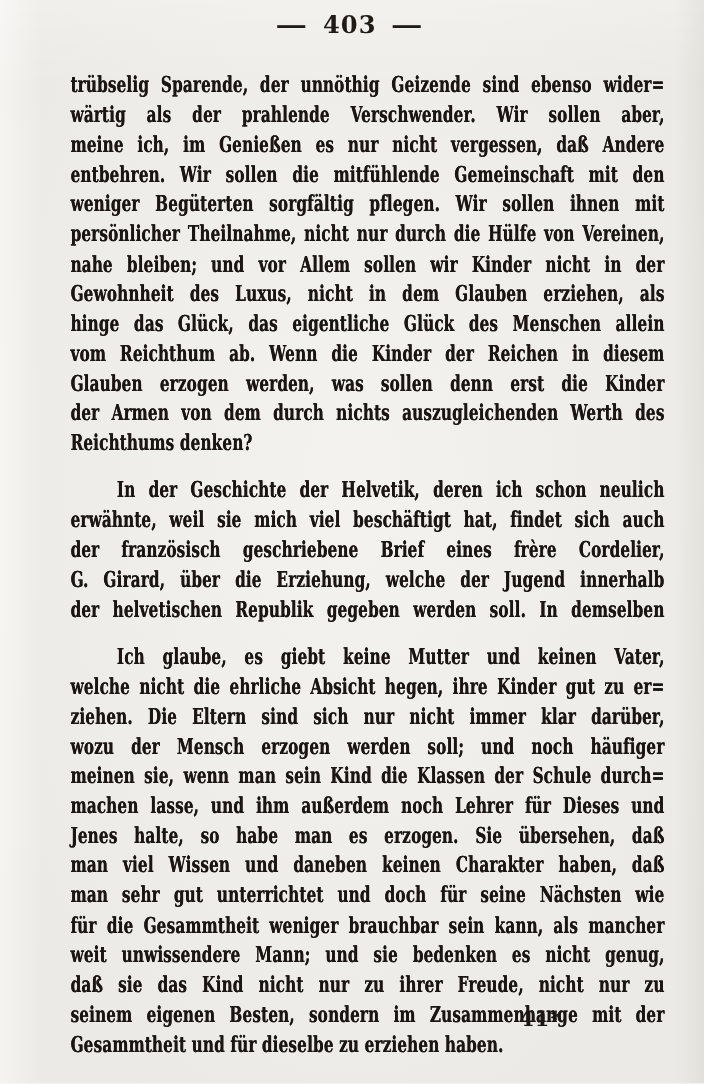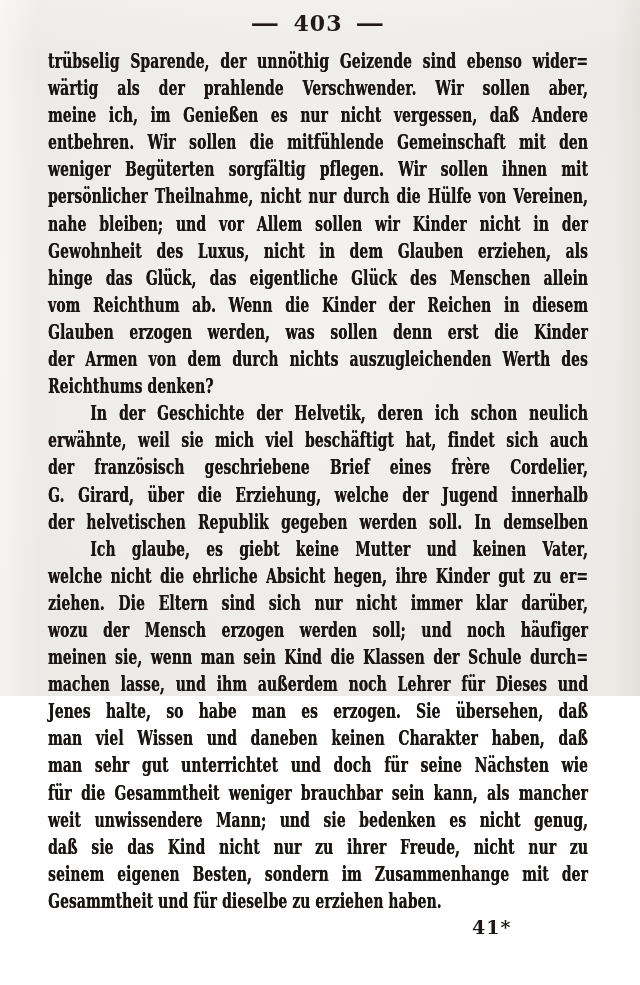--- a/index.html
+++ b/index.html
@@ -8,21 +8,21 @@
   }
   body {
     width: 640px;
     height: 985px;
     overflow: hidden;
     font-family: "DejaVu Serif", serif;
   }
   .page {
     position: relative;
     width: 640px;
-    height: 696px;
+    height: 985px;
     background-color: #f0efeb;
     background-image:
       linear-gradient(90deg, rgba(255,255,255,0.5) 0%, rgba(255,255,255,0) 6%),
       linear-gradient(270deg, rgba(205,201,193,0.28) 0%, rgba(205,201,193,0) 4%),
       linear-gradient(180deg, rgba(255,255,255,0.25) 0%, rgba(255,255,255,0) 8%),
       radial-gradient(ellipse at 50% 45%, rgba(255,255,255,0.22), rgba(190,186,178,0.10) 85%);
     color: #1b1613;
   }
   .header {
     position: absolute;
@@ -43,21 +43,21 @@
     display: inline-block;
     transform: scaleX(1.3);
   }
   .text-block {
     position: absolute;
     left: 48px;
     top: 48px;
     width: 540px;
   }
   .para {
-    margin: 0;
+    margin: 16px;
     padding: 0;
   }
   .line {
     width: 780px;
     transform: scaleX(0.6923);
     transform-origin: 0 0;
     font-size: 20px;
     font-weight: 700;
     line-height: 27.1px;
     height: 27.1px;

